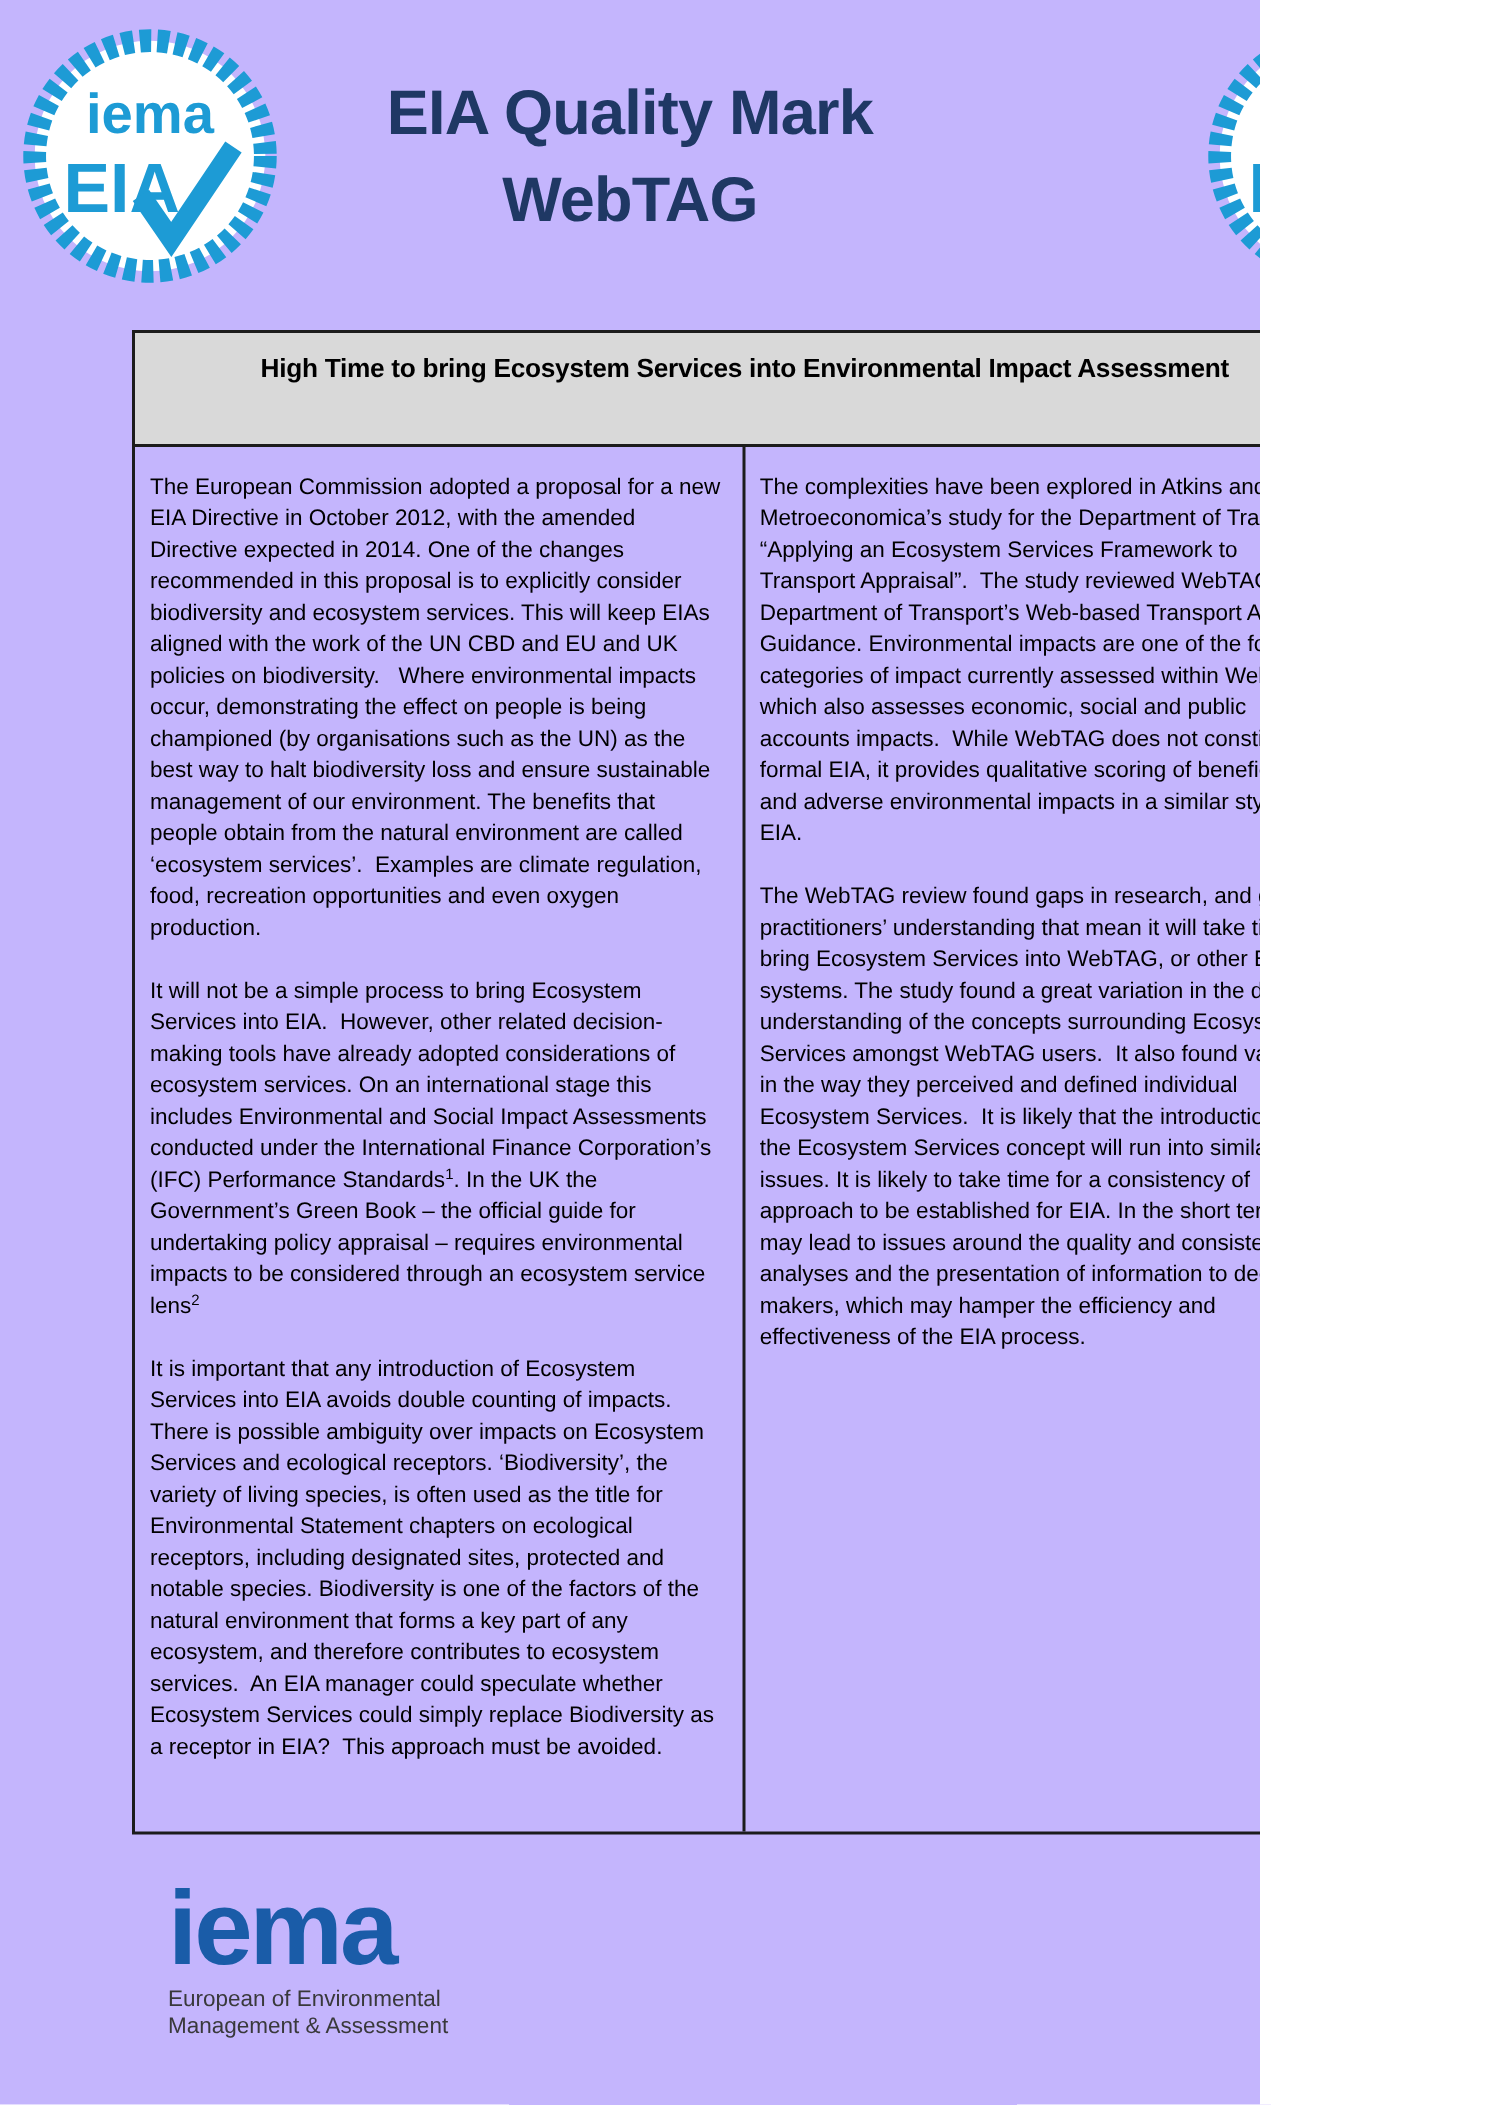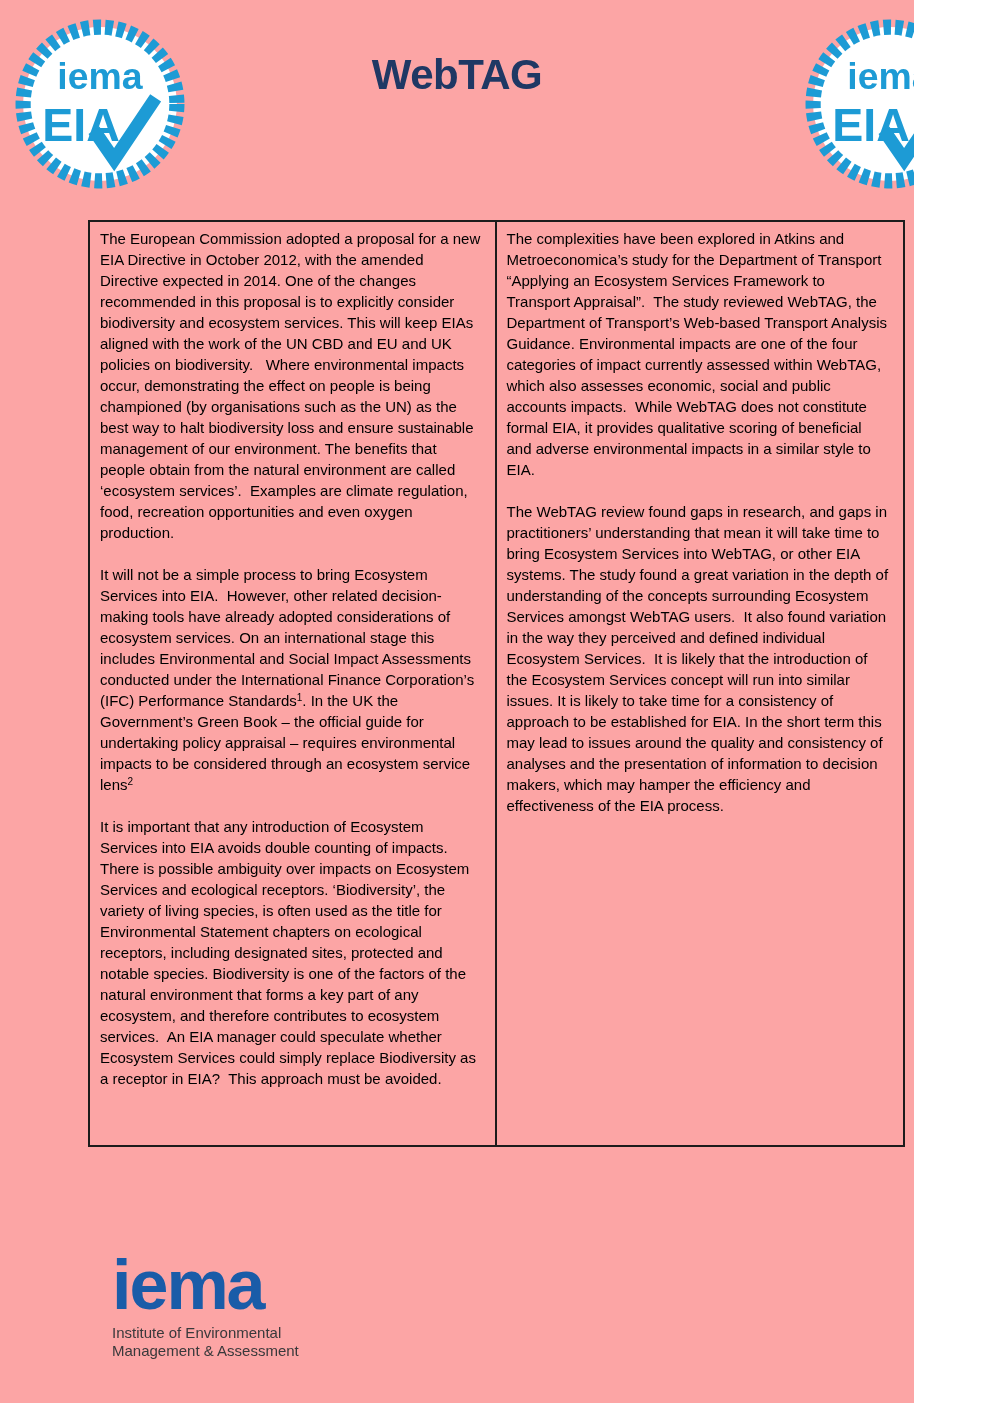--- a/index.html
+++ b/index.html
@@ -1,20 +1,20 @@
 <!DOCTYPE html>
 <html><head>
 <meta charset="utf-8">
 <style>
   html, body { margin: 0; padding: 0; background: #ffffff; }
   .page {
     position: relative;
-    width: 914px;
+    width: 840px;
     height: 1403px;
-    background: #fca5a5;
+    background: #c4b5fd;
     font-family: "Liberation Sans", sans-serif;
     color: #000000;
     overflow: hidden;
   }
 
   
   .badge { position: absolute; top: 12px; width: 172px; height: 184px; }
   .badge-left  { left: 14px; }
   .badge-right { left: 804px; }
   .badge svg { width: 100%; height: 100%; font-family: "Liberation Sans", sans-serif; }
@@ -47,21 +47,21 @@
     text-align: center;
     padding-top: 13px;
     font-weight: bold;
     font-size: 17.5px;
     letter-spacing: -0.2px;
   }
   .body-row { display: flex; }
   .cell {
     width: 50%;
     box-sizing: border-box;
-    padding: 6px 13px 10px 10px;
+    padding: 16px 13px 10px 10px;
     min-height: 923px;
   }
   .cell-left { border-right: 2px solid #1c1c1c; }
   .cell p {
     margin: 0 0 21px 0;
     font-size: 15px;
     line-height: 21px;
     white-space: pre-wrap;
   }
   .cell p:last-child { margin-bottom: 0; }
@@ -106,38 +106,40 @@
   <div class="badge badge-right">
     <svg viewBox="0 0 170 170">
       <circle cx="85" cy="85" r="76" fill="#ffffff" stroke="#1D9BD5" stroke-width="15" stroke-dasharray="7.6 4.1"></circle>
       <text x="85" y="70" text-anchor="middle" font-size="37" font-weight="bold" fill="#1D9BD5">iema</text>
       <text x="28" y="122" font-size="46" font-weight="bold" fill="#1D9BD5">EIA</text>
       <path d="M79 111 L99 140 L140 79" fill="none" stroke="#1D9BD5" stroke-width="13"></path>
     </svg>
   </div>
 
   <div class="page-title">
+    <div>EIA Quality Mark</div>
     <div>WebTAG</div>
   </div>
 
   <div class="article-table">
+    <div class="heading-cell">High Time to bring Ecosystem Services into Environmental Impact Assessment</div>
     <div class="body-row">
       <div class="cell cell-left">
         <p>The European Commission adopted a proposal for a new EIA Directive in October 2012, with the amended Directive expected in 2014. One of the changes recommended in this proposal is to explicitly consider biodiversity and ecosystem services. This will keep EIAs aligned with the work of the UN CBD and EU and UK policies on biodiversity.   Where environmental impacts occur, demonstrating the effect on people is being championed (by organisations such as the UN) as the best way to halt biodiversity loss and ensure sustainable management of our environment. The benefits that people obtain from the natural environment are called ‘ecosystem services’.  Examples are climate regulation, food, recreation opportunities and even oxygen production.</p>
         <p>It will not be a simple process to bring Ecosystem Services into EIA.  However, other related decision-making tools have already adopted considerations of ecosystem services. On an international stage this includes Environmental and Social Impact Assessments conducted under the International Finance Corporation’s (IFC) Performance Standards<sup>1</sup>. In the UK the Government’s Green Book – the official guide for undertaking policy appraisal – requires environmental impacts to be considered through an ecosystem service lens<sup>2</sup></p>
         <p>It is important that any introduction of Ecosystem Services into EIA avoids double counting of impacts. There is possible ambiguity over impacts on Ecosystem Services and ecological receptors. ‘Biodiversity’, the variety of living species, is often used as the title for Environmental Statement chapters on ecological receptors, including designated sites, protected and notable species. Biodiversity is one of the factors of the natural environment that forms a key part of any ecosystem, and therefore contributes to ecosystem services.  An EIA manager could speculate whether Ecosystem Services could simply replace Biodiversity as a receptor in EIA?  This approach must be avoided.</p>
       </div>
       <div class="cell cell-right">
         <p>The complexities have been explored in Atkins and Metroeconomica’s study for the Department of Transport “Applying an Ecosystem Services Framework to Transport Appraisal”.  The study reviewed WebTAG, the Department of Transport’s Web-based Transport Analysis Guidance. Environmental impacts are one of the four categories of impact currently assessed within WebTAG, which also assesses economic, social and public accounts impacts.  While WebTAG does not constitute formal EIA, it provides qualitative scoring of beneficial and adverse environmental impacts in a similar style to EIA.</p>
         <p>The WebTAG review found gaps in research, and gaps in practitioners’ understanding that mean it will take time to bring Ecosystem Services into WebTAG, or other EIA systems. The study found a great variation in the depth of understanding of the concepts surrounding Ecosystem Services amongst WebTAG users.  It also found variation in the way they perceived and defined individual Ecosystem Services.  It is likely that the introduction of the Ecosystem Services concept will run into similar issues. It is likely to take time for a consistency of approach to be established for EIA. In the short term this may lead to issues around the quality and consistency of analyses and the presentation of information to decision makers, which may hamper the efficiency and effectiveness of the EIA process.</p>
       </div>
     </div>
   </div>
 
   <div class="footer-logo">
     <div class="footer-iema">iema</div>
     <div class="footer-tagline">
-      <div>Institute of Environmental</div>
+      <div>European of Environmental</div>
       <div>Management &amp; Assessment</div>
     </div>
   </div>
 
 </div>
 
 </body></html>

